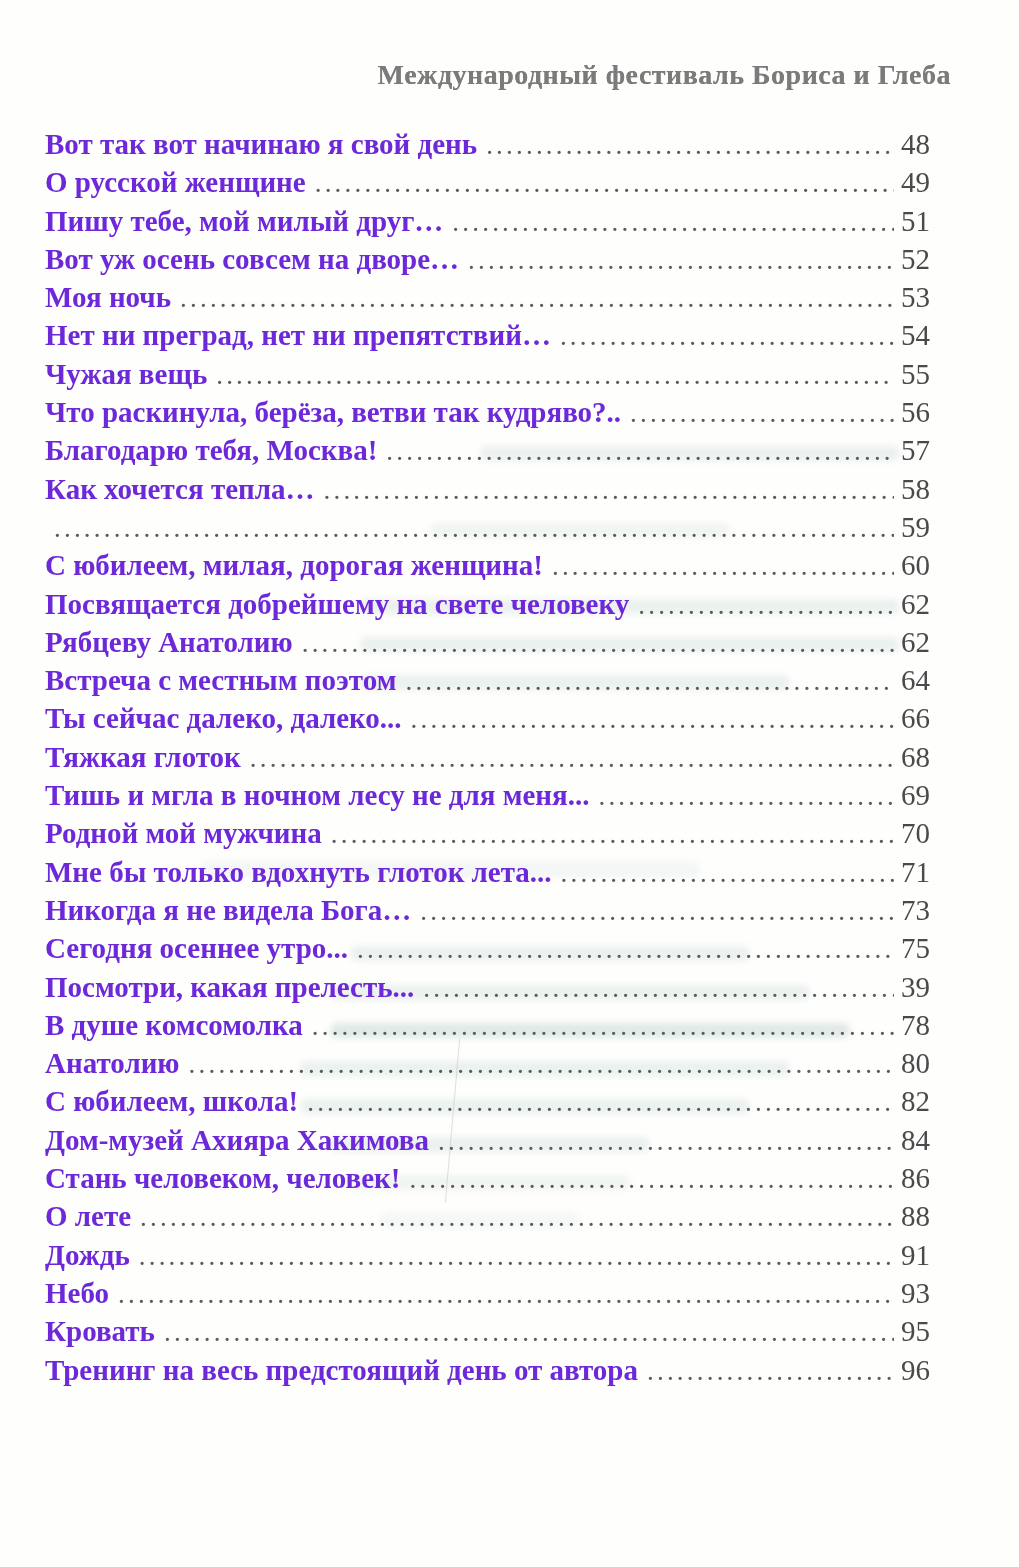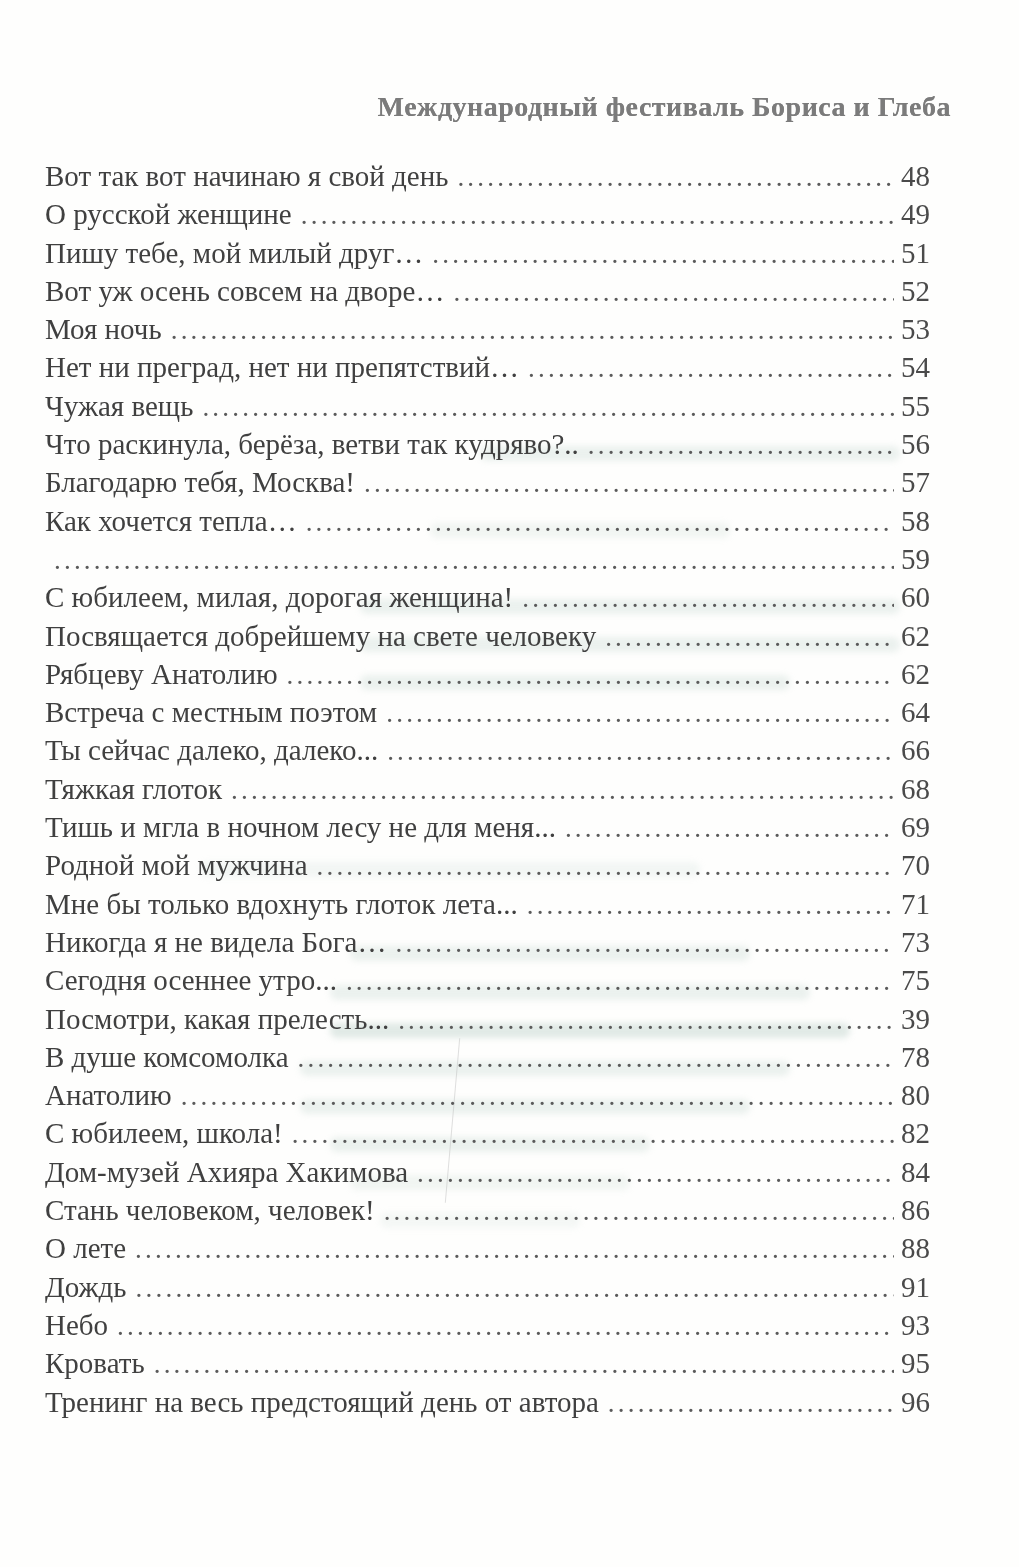--- a/index.html
+++ b/index.html
@@ -21,40 +21,40 @@
   .running-header {
     padding: 58px 68px 0 45px;
     text-align: right;
     font-size: 28px;
     line-height: 34px;
     font-weight: 700;
     letter-spacing: 0.5px;
     color: #7b7b7b;
     
     text-shadow: 0 0 0.6px #8d8d8d;
-    margin-top: 32px;
   }
 
   
   .toc {
     position: relative;
     margin: 33px 74px 0 45px; 
     z-index: 2;
   }
   .toc-row {
     display: flex;
     align-items: baseline;
     height: 38.3px;
     line-height: 38.3px;
     font-size: 29px;
     white-space: nowrap;
   }
   .toc-title {
     flex: 0 0 auto;
-    color: #404040;
+    color: #6d28d9;
+    font-weight: bold;
   }
   .toc-leader {
     flex: 1 1 auto;
     min-width: 0;
     overflow: hidden;
     margin: 0 7px 0 9px;
     color: #5a5a5a;
   }
   .toc-leader::after {
     content: "..................................................................................................................................................";

